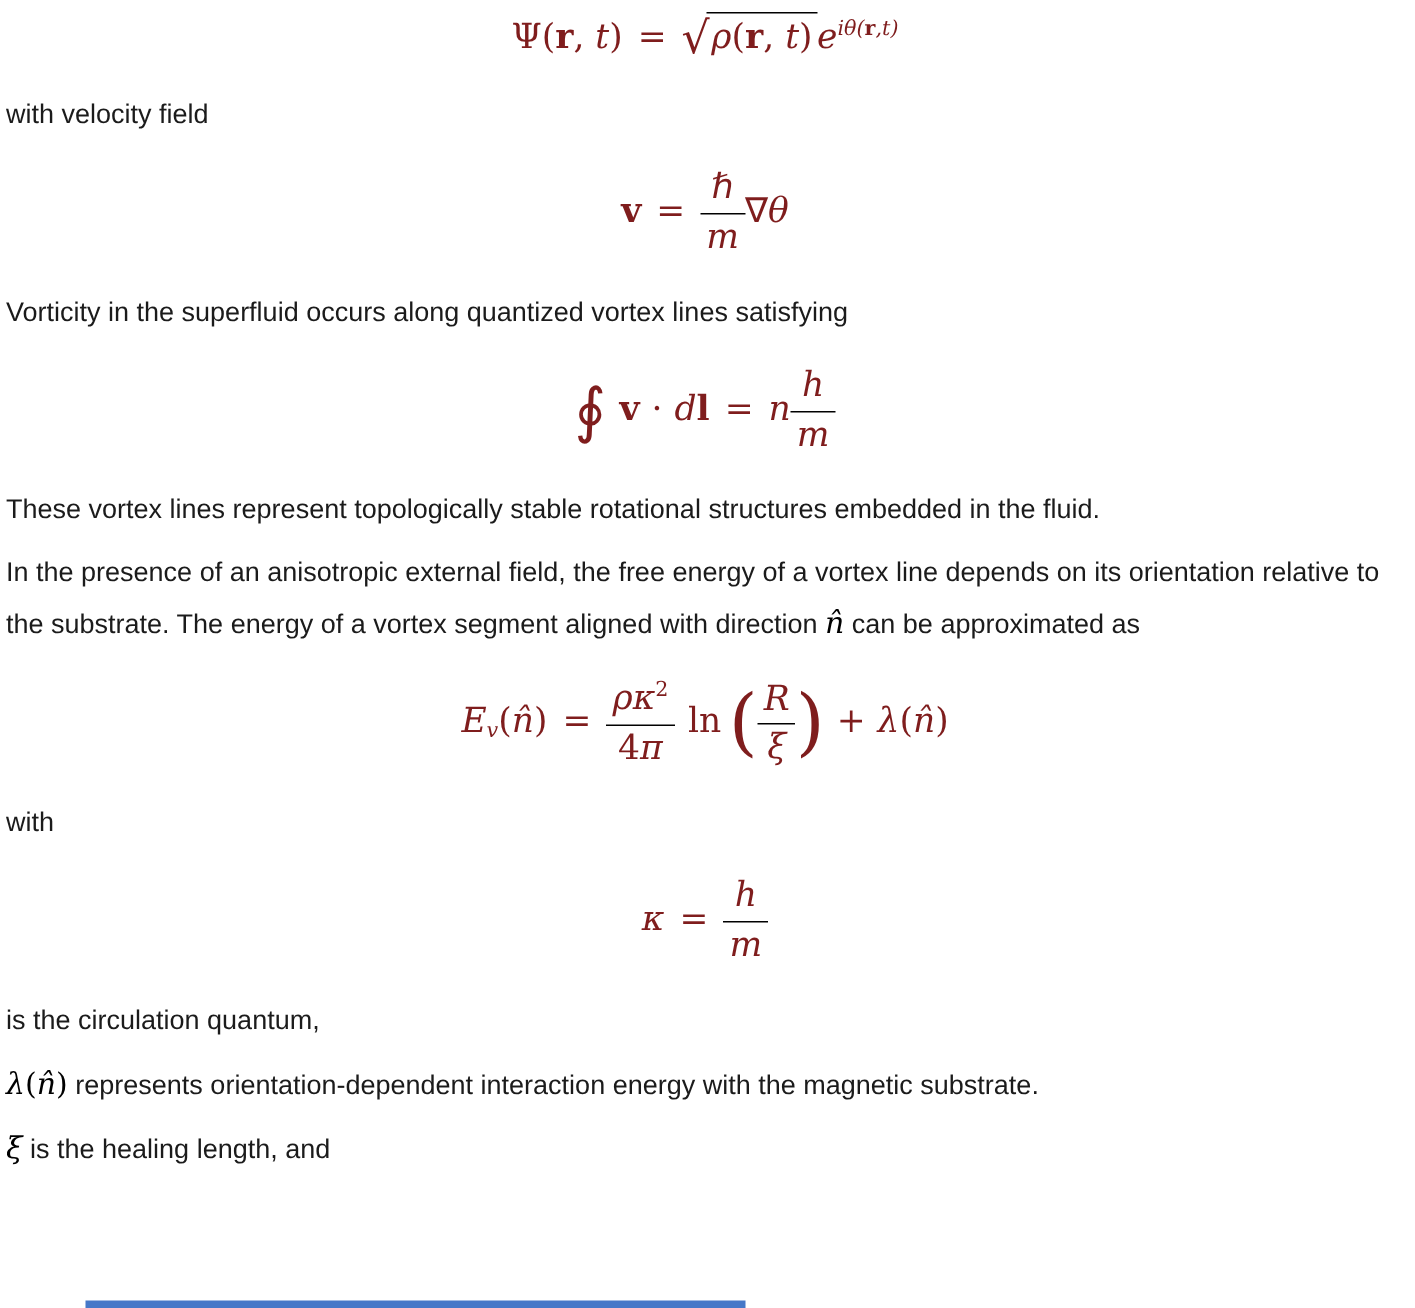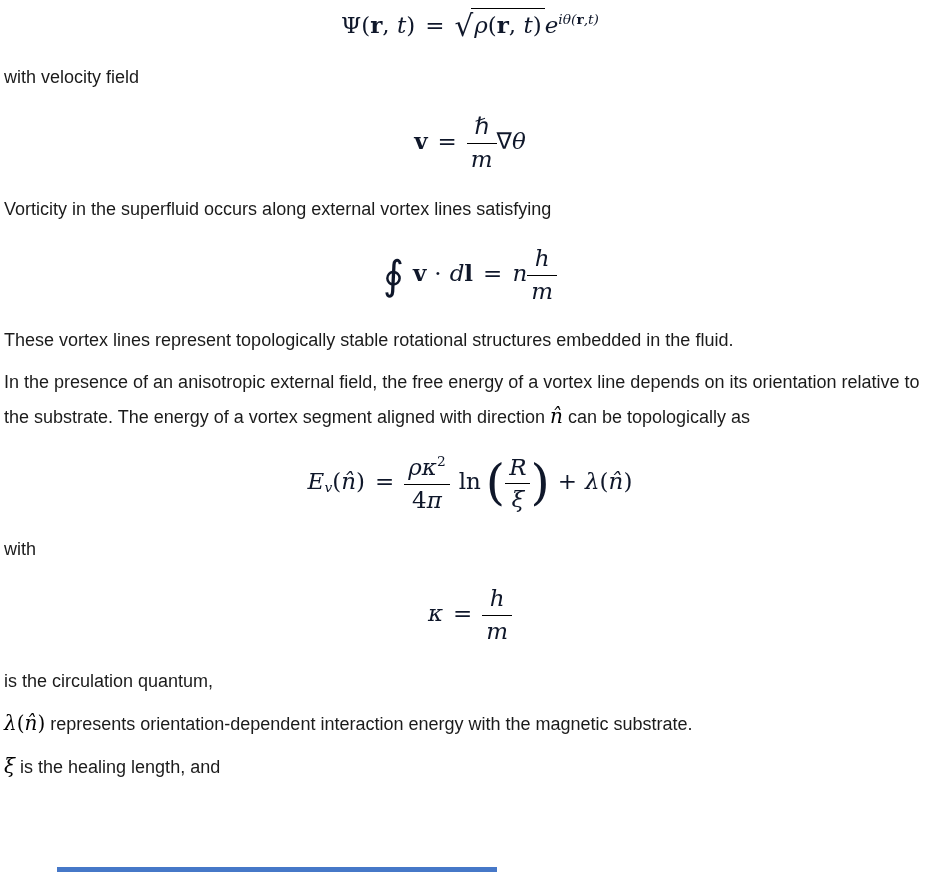--- a/index.html
+++ b/index.html
@@ -15,21 +15,21 @@
   .content { padding: 8px 7px 0 4px; }
 
   
   .text { font-size: 18px; line-height: 34px; margin: 8px 0; }
 
   
   .disp {
     text-align: center;
     font-family: "DejaVu Serif", "Liberation Serif", serif;
     font-size: 23px;
-    color: #0f172a;
+    color: #7f1d1d;
     margin: 19px 0;
     white-space: nowrap;
   }
   .disp:first-child { margin-top: 0; }
 
   .it { font-style: italic; }
   .bf { font-weight: bold; }
   .up { font-style: normal; }
   .rel { font-style: normal; padding: 0 10px; }
   .bin { font-style: normal; padding: 0 8px; }
@@ -70,29 +70,29 @@
   <div class="disp">
     <span><span class="up">Ψ</span><span class="up">(</span><span class="bf up">r</span><span class="up">, </span><span class="it">t</span><span class="up">)</span></span><span class="rel">=</span><span class="sqrtg"><span class="radical">√</span><span class="radicand"><span class="it">ρ</span><span class="up">(</span><span class="bf up">r</span><span class="up">, </span><span class="it">t</span><span class="up">)</span></span></span><span><span class="it">e</span><span class="sup"><span class="it">iθ(</span><span class="bf up">r</span><span class="it">,t)</span></span></span>
   </div>
 
   <p class="text">with velocity field</p>
 
   <div class="disp">
     <span class="bf up">v</span><span class="rel">=</span><span class="frac"><span class="num sym it">ℏ</span><span class="den it">m</span></span><span class="sym">∇</span><span class="it">θ</span>
   </div>
 
-  <p class="text">Vorticity in the superfluid occurs along external vortex lines satisfying</p>
+  <p class="text">Vorticity in the superfluid occurs along quantized vortex lines satisfying</p>
 
   <div class="disp">
     <span class="sym oint">∮</span><span class="bf up">v</span><span class="bin">·</span><span class="it">d</span><span class="bf up">l</span><span class="rel">=</span><span class="it">n</span><span class="frac"><span class="num it">h</span><span class="den it">m</span></span>
   </div>
 
   <p class="text">These vortex lines represent topologically stable rotational structures embedded in the fluid.</p>
 
-  <p class="text"><span>In the presence of an anisotropic external field, the free energy of a vortex line depends on its orientation relative to the substrate. The energy of a vortex segment aligned with direction </span><span class="imath">n̂</span><span> can be topologically as</span></p>
+  <p class="text"><span>In the presence of an anisotropic external field, the free energy of a vortex line depends on its orientation relative to the substrate. The energy of a vortex segment aligned with direction </span><span class="imath">n̂</span><span> can be approximated as</span></p>
 
   <div class="disp">
     <span><span class="it">E</span><span class="sub it">v</span><span class="up">(</span><span class="it">n̂</span><span class="up">)</span></span><span class="rel">=</span><span class="frac"><span class="num"><span class="it">ρκ</span><span class="sup up">2</span></span><span class="den"><span class="up">4</span><span class="it">π</span></span></span><span class="op">ln</span><span class="bigp">(</span><span class="frac"><span class="num it">R</span><span class="den it">ξ</span></span><span class="bigp">)</span><span class="bin">+</span><span><span class="it">λ</span><span class="up">(</span><span class="it">n̂</span><span class="up">)</span></span>
   </div>
 
   <p class="text">with</p>
 
   <div class="disp">
     <span class="it">κ</span><span class="rel">=</span><span class="frac"><span class="num it">h</span><span class="den it">m</span></span>
   </div>

